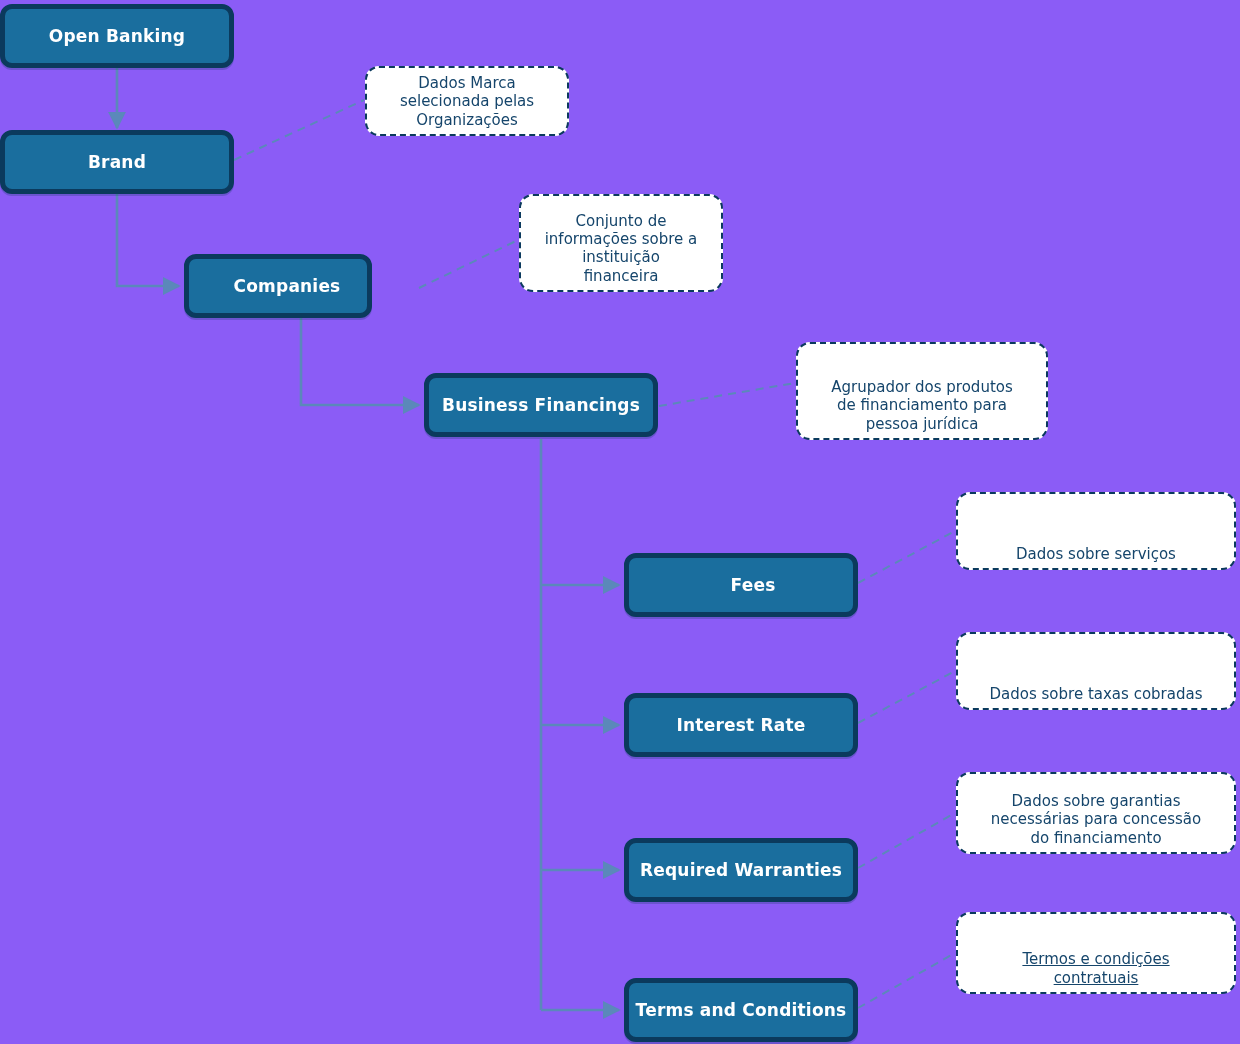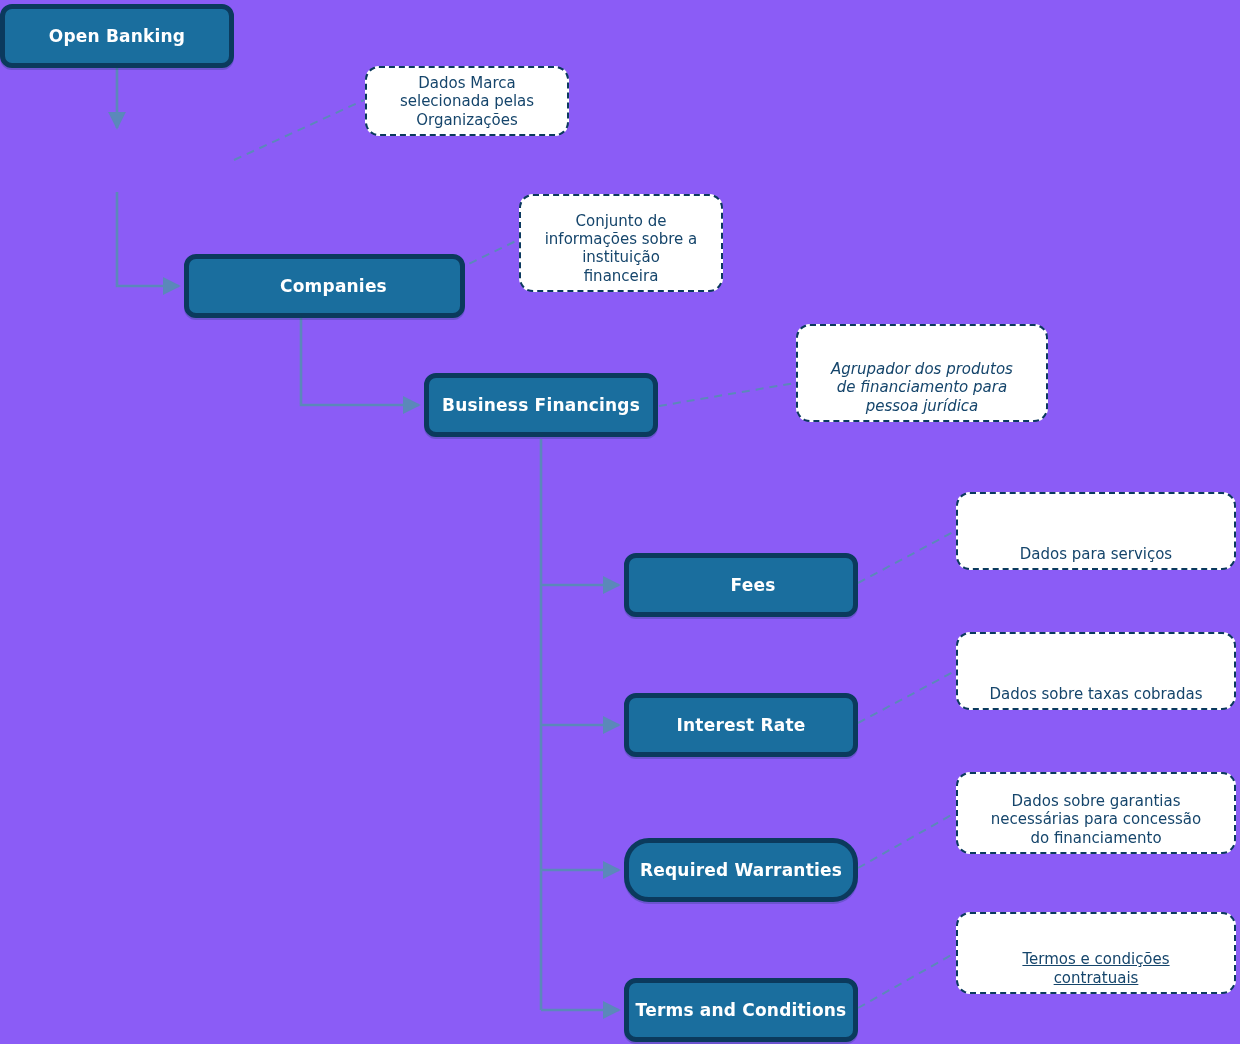--- a/index.html
+++ b/index.html
@@ -103,66 +103,69 @@
 
     <path d="M 858 868 L 955 813" stroke="#5b88ba" stroke-width="2" stroke-dasharray="8 6" fill="none"></path>
 
     <path d="M 858 1008 L 955 953" stroke="#5b88ba" stroke-width="2" stroke-dasharray="8 6" fill="none"></path>
   </svg>
 
   <div class="node" style="left:0px; top:4px; width:234px; height:64px;">
     <span>Open Banking</span>
   </div>
 
+  <div class="node" style="left:0px; top:130px; width:234px; height:64px;">
+    <span>Brand</span>
+  </div>
 
-  <div class="node" style="left:184px; top:254px; width:281px; height:64px;padding-left:18px;">
+  <div class="node" style="left:184px; top:254px; width:188px; height:64px;padding-left:18px;">
     <span>Companies</span>
   </div>
 
   <div class="node" style="left:424px; top:373px; width:234px; height:64px;">
     <span>Business Financings</span>
   </div>
 
   <div class="node" style="left:624px; top:553px; width:234px; height:64px;padding-left:24px;">
     <span>Fees</span>
   </div>
 
   <div class="node" style="left:624px; top:693px; width:234px; height:64px;">
     <span>Interest Rate</span>
   </div>
 
-  <div class="node" style="left:624px; top:838px; width:234px; height:64px;border-radius:25px;">
+  <div class="node" style="left:624px; top:838px; width:234px; height:64px;">
     <span>Required Warranties</span>
   </div>
 
   <div class="node" style="left:624px; top:978px; width:234px; height:64px;">
     <span>Terms and Conditions</span>
   </div>
 
   <div class="note" style="left:365px; top:66px; width:204px; height:70px;">
     <span class="note-text">Dados Marca
 selecionada pelas
 Organizações</span>
   </div>
 
   <div class="note" style="left:519px; top:194px; width:204px; height:98px;">
     <span class="note-text">Conjunto de
 informações sobre a
 instituição
 financeira</span>
   </div>
 
-  <div class="note" style="left:796px; top:324px; width:252px; height:98px;font-style:italic;">
+  <div class="note" style="left:796px; top:342px; width:252px; height:98px;">
     <span class="note-text">Agrupador dos produtos
 de financiamento para
 pessoa jurídica</span>
   </div>
 
   <div class="note" style="left:956px; top:492px; width:280px; height:78px;">
-    <span class="note-text">Dados para serviços</span>
+    <span class="note-text">Dados sobre serviços</span>
   </div>
 
   <div class="note" style="left:956px; top:632px; width:280px; height:78px;">
     <span class="note-text">Dados sobre taxas cobradas</span>
   </div>
 
   <div class="note" style="left:956px; top:772px; width:280px; height:82px;">
     <span class="note-text">Dados sobre garantias
 necessárias para concessão
 do financiamento</span>

